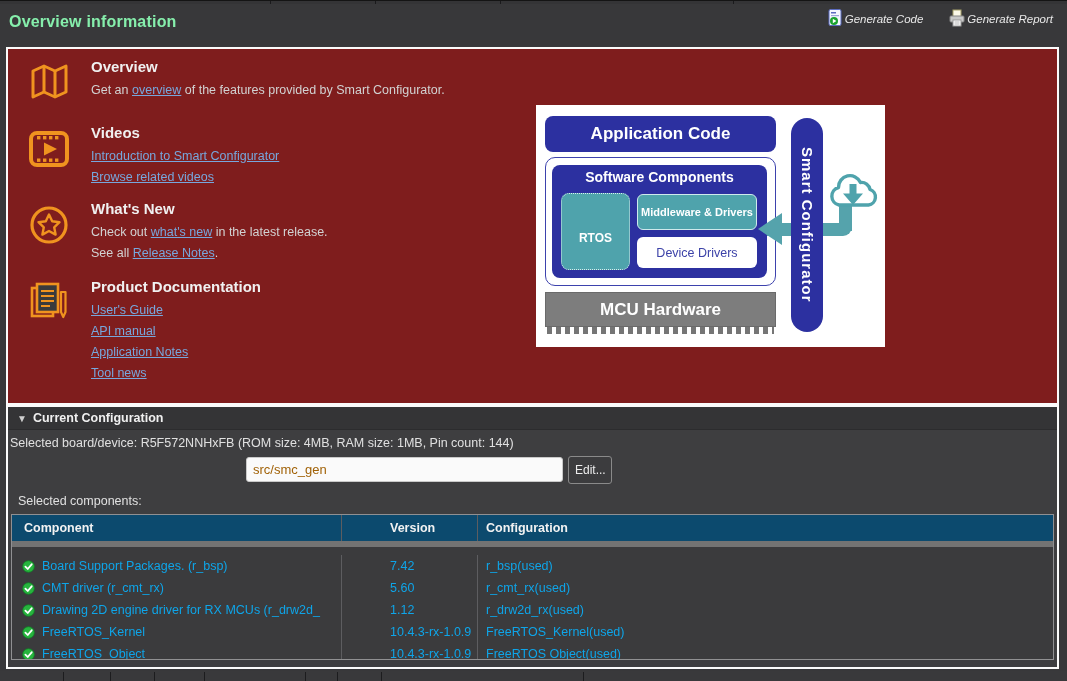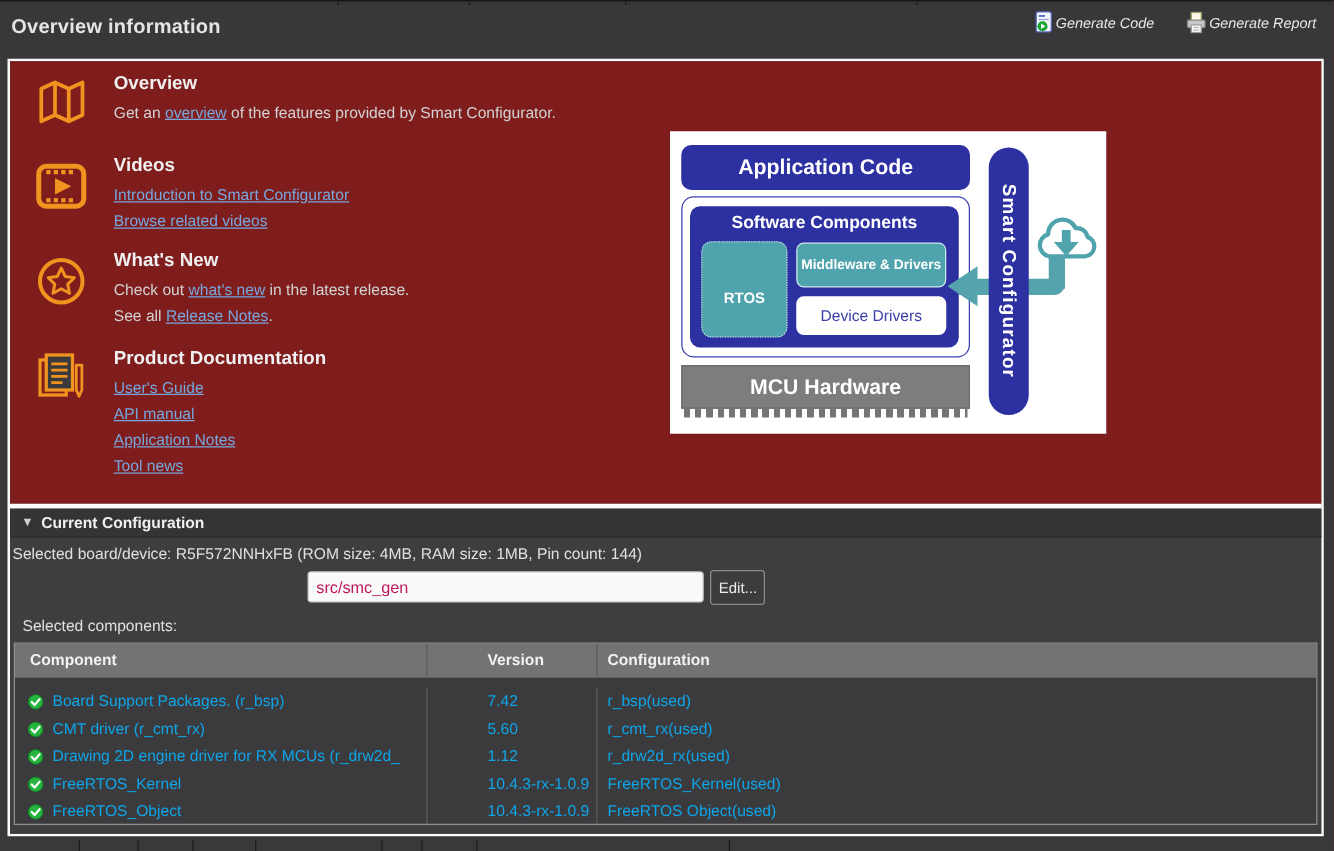--- a/index.html
+++ b/index.html
@@ -7,21 +7,21 @@
     width:1067px;height:681px;position:relative;overflow:hidden;
     background:#38383a;font-family:"Liberation Sans",sans-serif;
     -webkit-font-smoothing:antialiased;
   }
   
   .top-strip{position:absolute;left:0;top:0;width:1067px;height:4px;background:#343436;border-top:1px solid #141414;}
   .top-strip .sep{position:absolute;top:0;width:1px;height:4px;background:#1a1a1c;}
 
   
   .hdr{position:absolute;left:0;top:4px;width:1067px;height:43px;background:#38383a;}
-  .hdr-title{position:absolute;left:9px;top:9px;font-size:16px;font-weight:bold;color:#e5e5e5;letter-spacing:.2px;}
+  .hdr-title{position:absolute;left:9px;top:9px;font-size:16px;font-weight:bold;color:#86efac;letter-spacing:.2px;}
   .hdr-actions{position:absolute;right:10px;top:3px;display:flex;gap:16px;}
   .hdr-btn{display:flex;flex-direction:row;align-items:center;cursor:pointer;padding:1px 4px;font-style:italic;}
   .hdr-btn svg{width:20px;height:20px;}
   .hdr-btn .lbl{font-size:11.5px;color:#e8e8e8;margin-top:2px;}
 
   
   .frame{position:absolute;left:6px;top:47px;width:1053px;height:622px;border:2px solid #fbfbfb;background:#3a3a3c;box-sizing:border-box;}
   .ov-panel{position:absolute;left:0;top:0;width:1049px;height:354px;background:#7f1d1d;}
   .divider{position:absolute;left:0;top:354px;width:1049px;height:4px;background:#fbfbfb;}
   .cc-panel{position:absolute;left:0;top:358px;width:1049px;height:260px;background:#3e3e40;}
@@ -62,28 +62,28 @@
   .d-cloud{position:absolute;left:291px;top:66px;width:52px;height:44px;}
 
   
   .cc-hdrbar{position:absolute;left:0;top:0;width:1049px;height:22px;background:#343436;border-bottom:1px solid #2c2c2e;
     display:flex;align-items:center;}
   .cc-tri{color:#cfcfcf;font-size:10px;margin:0 6px 0 9px;}
   .cc-title{font-size:12.5px;font-weight:bold;color:#f0f0f0;}
   .cc-board{position:absolute;left:2px;top:29px;font-size:12.5px;color:#e0e0e0;}
   .cc-genlabel{position:absolute;left:10px;top:58px;font-size:12.5px;color:#e0e0e0;}
   .cc-geninput{position:absolute;left:238px;top:50px;width:303px;height:23px;background:#fafafa;border:1px solid #c9c9c9;
-    border-radius:3px;color:#be185d;font-size:13px;padding:0 6px;font-family:"Liberation Sans",sans-serif;}
+    border-radius:3px;color:#a16207;font-size:13px;padding:0 6px;font-family:"Liberation Sans",sans-serif;}
   .cc-editbtn{position:absolute;left:560px;top:49px;width:44px;height:28px;background:#3c3c3e;border:1px solid #8a8a8a;
     border-radius:3px;color:#ececec;font-size:12px;font-family:"Liberation Sans",sans-serif;cursor:pointer;}
   .cc-sellabel{position:absolute;left:10px;top:87px;font-size:12.5px;color:#e0e0e0;}
 
   .tbl{position:absolute;left:3px;top:107px;width:1043px;height:146px;border:1px solid #909092;background:#3b3b3d;
     box-sizing:border-box;overflow:hidden;}
-  .thead{display:flex;height:26px;background:#737373;border-bottom:1px solid #737373;}
+  .thead{display:flex;height:26px;background:#0c4a6e;border-bottom:6px solid #737373;}
   .th{font-size:12.5px;font-weight:bold;color:#f2f2f2;display:flex;align-items:center;box-sizing:border-box;}
   .trow{display:flex;height:22px;}
   .td{font-size:12.5px;color:#0ea5e9;display:flex;align-items:center;white-space:nowrap;overflow:hidden;box-sizing:border-box;}
   .c-comp{width:330px;padding-left:12px;border-right:1px solid #5d5d60;}
   .c-ver{width:96px;padding-left:8px;border-right:1px solid #5d5d60;margin-left:40px;}
   .c-cfg{flex:1;padding-left:8px;}
   .trow .c-comp{padding-left:10px;}
   .chk{width:13px;height:13px;margin-right:7px;flex:0 0 13px;}
   .trow.clipped{height:8px;overflow:hidden;}
 

